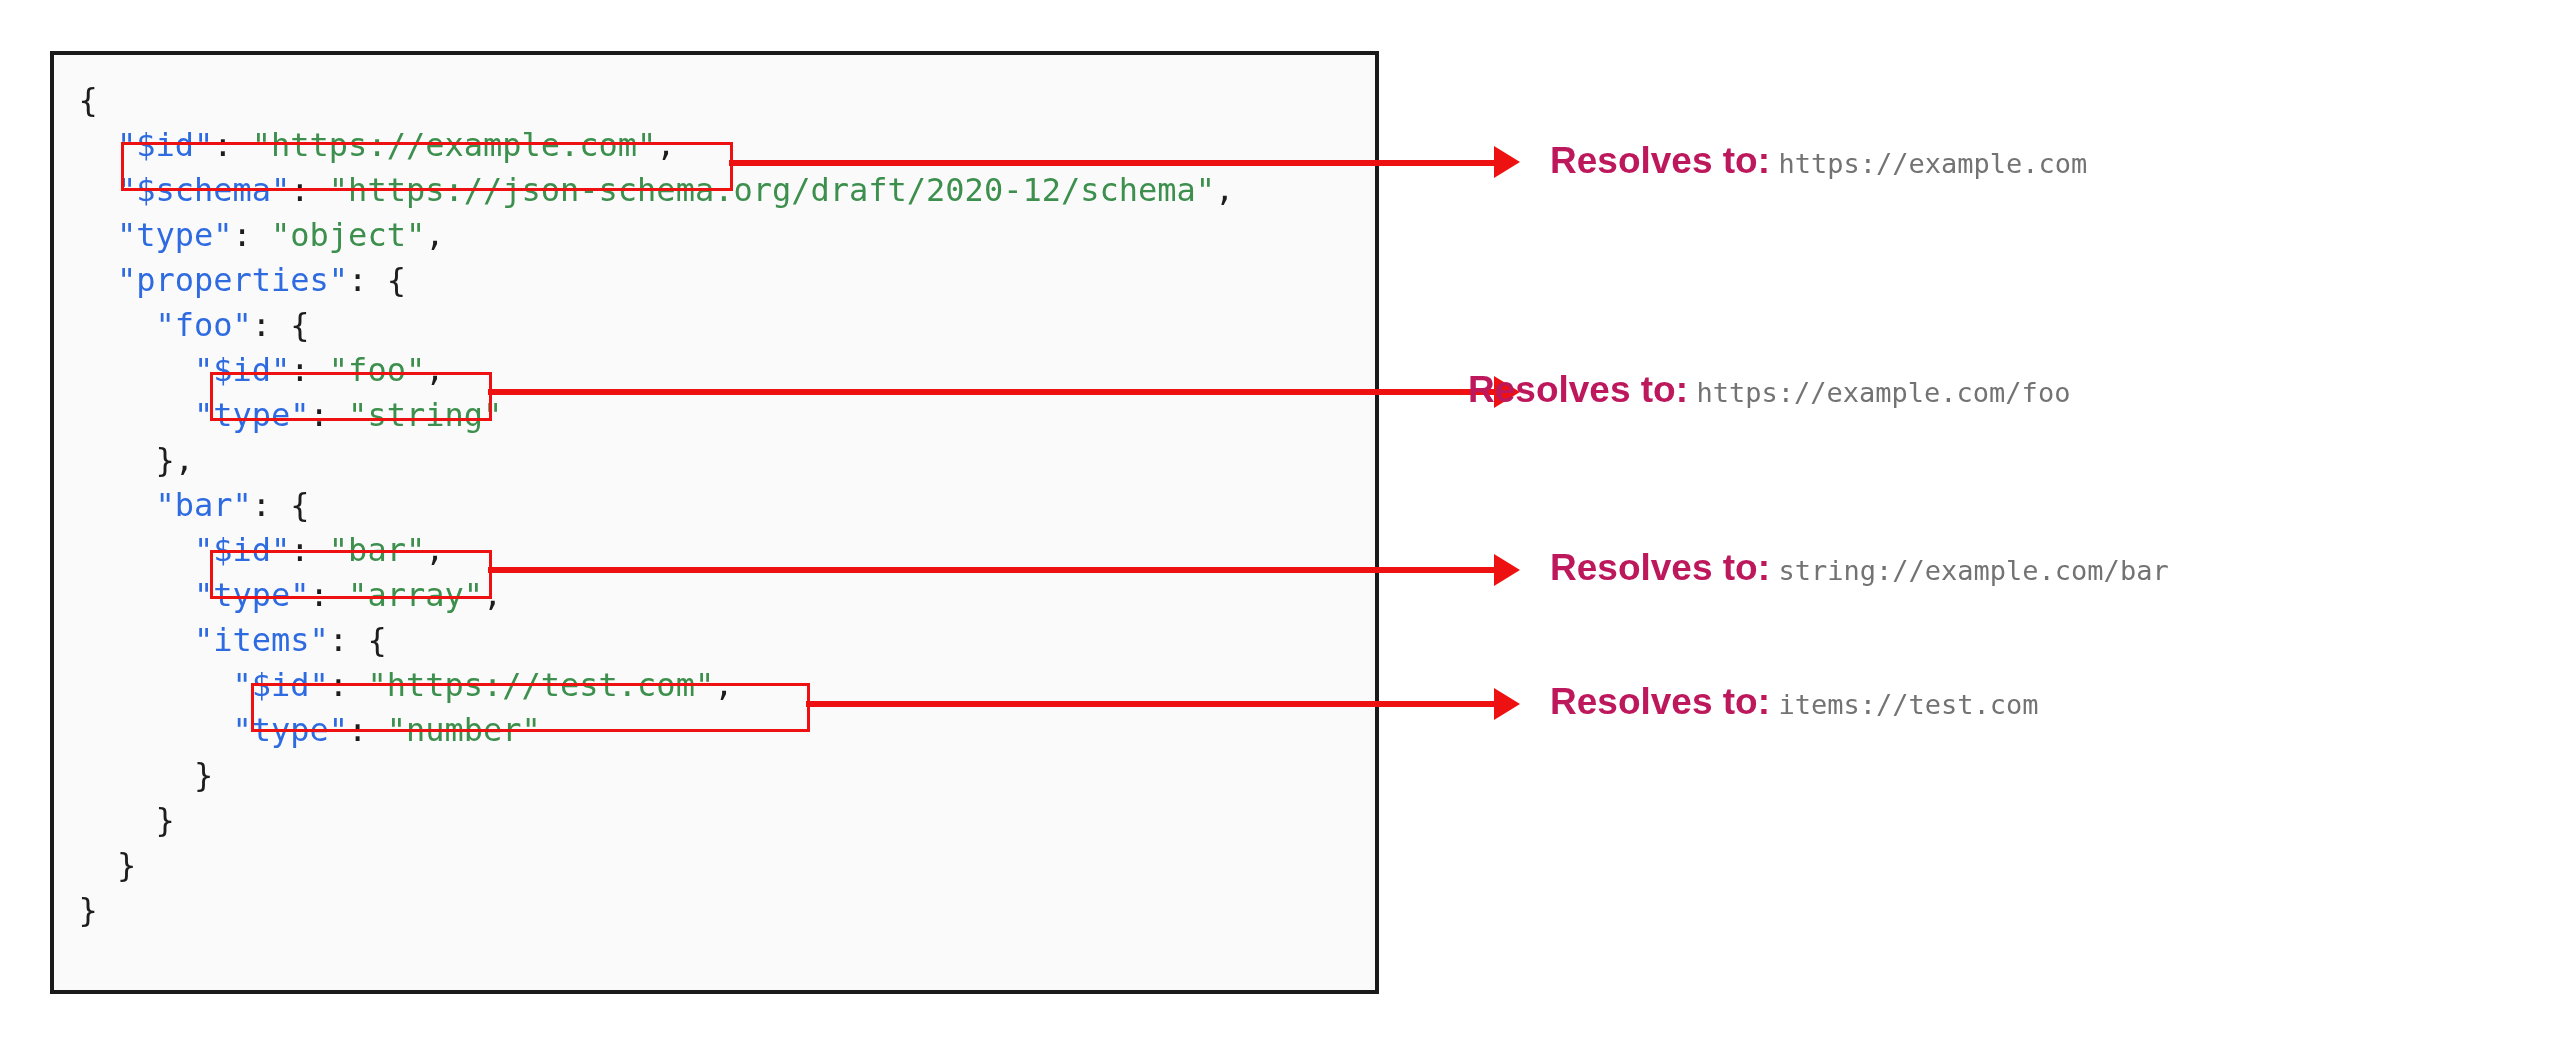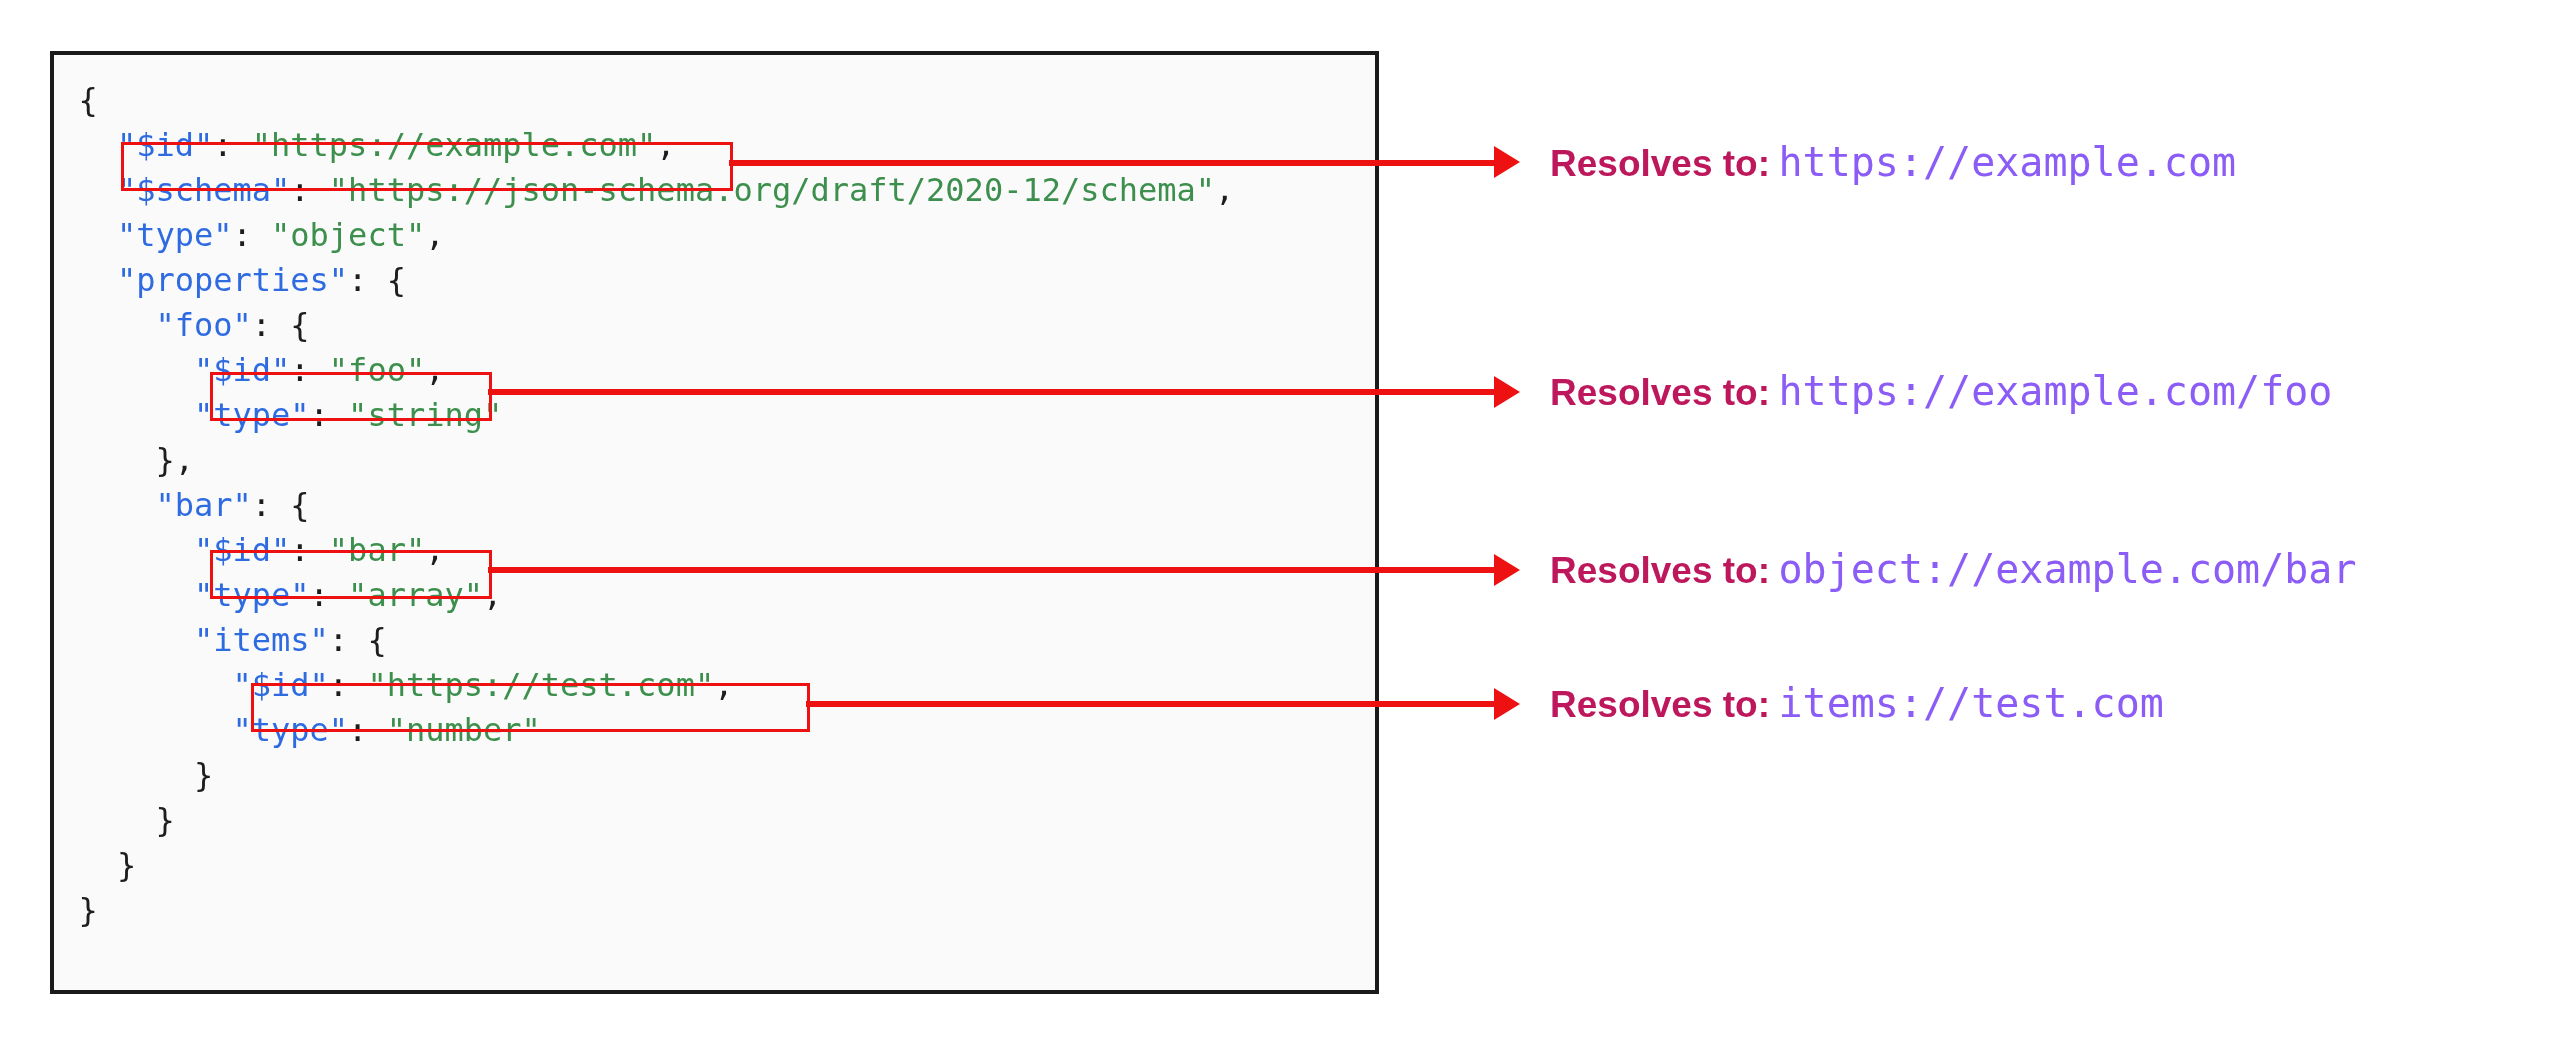--- a/index.html
+++ b/index.html
@@ -76,22 +76,22 @@
   }
   .annot-label {
     font-family: "Liberation Sans", sans-serif;
     font-weight: bold;
     font-size: 37px;
     color: #be185d;
     vertical-align: baseline;
   }
   .annot-value {
     font-family: "DejaVu Sans Mono", "Liberation Mono", monospace;
-    font-size: 40px;
-    color: #8b5cf6;
+    font-size: 27px;
+    color: #737373;
     vertical-align: baseline;
     margin-left: 8.5px;
     margin-top: 20px;
   }
 </style>
 </head>
 <body>
 
 <div id="code-panel">
   <div id="code-listing"><div class="ln"><span class="tok-pun">{</span></div><div class="ln"><span class="tok-pun">  </span><span class="tok-key">"$id"</span><span class="tok-pun">: </span><span class="tok-str">"https://example.com"</span><span class="tok-pun">,</span></div><div class="ln"><span class="tok-pun">  </span><span class="tok-key">"$schema"</span><span class="tok-pun">: </span><span class="tok-str">"https://json-schema.org/draft/2020-12/schema"</span><span class="tok-pun">,</span></div><div class="ln"><span class="tok-pun">  </span><span class="tok-key">"type"</span><span class="tok-pun">: </span><span class="tok-str">"object"</span><span class="tok-pun">,</span></div><div class="ln"><span class="tok-pun">  </span><span class="tok-key">"properties"</span><span class="tok-pun">: {</span></div><div class="ln"><span class="tok-pun">    </span><span class="tok-key">"foo"</span><span class="tok-pun">: {</span></div><div class="ln"><span class="tok-pun">      </span><span class="tok-key">"$id"</span><span class="tok-pun">: </span><span class="tok-str">"foo"</span><span class="tok-pun">,</span></div><div class="ln"><span class="tok-pun">      </span><span class="tok-key">"type"</span><span class="tok-pun">: </span><span class="tok-str">"string"</span></div><div class="ln"><span class="tok-pun">    },</span></div><div class="ln"><span class="tok-pun">    </span><span class="tok-key">"bar"</span><span class="tok-pun">: {</span></div><div class="ln"><span class="tok-pun">      </span><span class="tok-key">"$id"</span><span class="tok-pun">: </span><span class="tok-str">"bar"</span><span class="tok-pun">,</span></div><div class="ln"><span class="tok-pun">      </span><span class="tok-key">"type"</span><span class="tok-pun">: </span><span class="tok-str">"array"</span><span class="tok-pun">,</span></div><div class="ln"><span class="tok-pun">      </span><span class="tok-key">"items"</span><span class="tok-pun">: {</span></div><div class="ln"><span class="tok-pun">        </span><span class="tok-key">"$id"</span><span class="tok-pun">: </span><span class="tok-str">"https://test.com"</span><span class="tok-pun">,</span></div><div class="ln"><span class="tok-pun">        </span><span class="tok-key">"type"</span><span class="tok-pun">: </span><span class="tok-str">"number"</span></div><div class="ln"><span class="tok-pun">      }</span></div><div class="ln"><span class="tok-pun">    }</span></div><div class="ln"><span class="tok-pun">  }</span></div><div class="ln"><span class="tok-pun">}</span></div></div>
@@ -108,17 +108,17 @@
     <div class="arrow-head" style="left: 1494px; top: 146px; border-left-color: rgb(238, 17, 17);"></div>
     <div class="arrow-line" style="left: 488px; top: 389px; width: 1006px; background: rgb(238, 17, 17);"></div>
     <div class="arrow-head" style="left: 1494px; top: 376px; border-left-color: rgb(238, 17, 17);"></div>
     <div class="arrow-line" style="left: 488px; top: 567px; width: 1006px; background: rgb(238, 17, 17);"></div>
     <div class="arrow-head" style="left: 1494px; top: 554px; border-left-color: rgb(238, 17, 17);"></div>
     <div class="arrow-line" style="left: 806px; top: 701px; width: 688px; background: rgb(238, 17, 17);"></div>
     <div class="arrow-head" style="left: 1494px; top: 688px; border-left-color: rgb(238, 17, 17);"></div>
   </div>
 <div id="annotation-layer">
     <div class="annot" style="left: 1550px; top: 142px;"><span class="annot-label">Resolves to:</span><span class="annot-value">https://example.com</span></div>
-    <div class="annot" style="left: 1550px; top: 371px;"><span class="annot-label">Resolves to:</span><span class="annot-value">https://example.com/foo</span></div>
-    <div class="annot" style="left: 1550px; top: 549px;"><span class="annot-label">Resolves to:</span><span class="annot-value">object://example.com/bar</span></div>
+    <div class="annot" style="left: 1468px; top: 371px;"><span class="annot-label">Resolves to:</span><span class="annot-value">https://example.com/foo</span></div>
+    <div class="annot" style="left: 1550px; top: 549px;"><span class="annot-label">Resolves to:</span><span class="annot-value">string://example.com/bar</span></div>
     <div class="annot" style="left: 1550px; top: 683px;"><span class="annot-label">Resolves to:</span><span class="annot-value">items://test.com</span></div>
   </div>
 
 
 </body></html>

